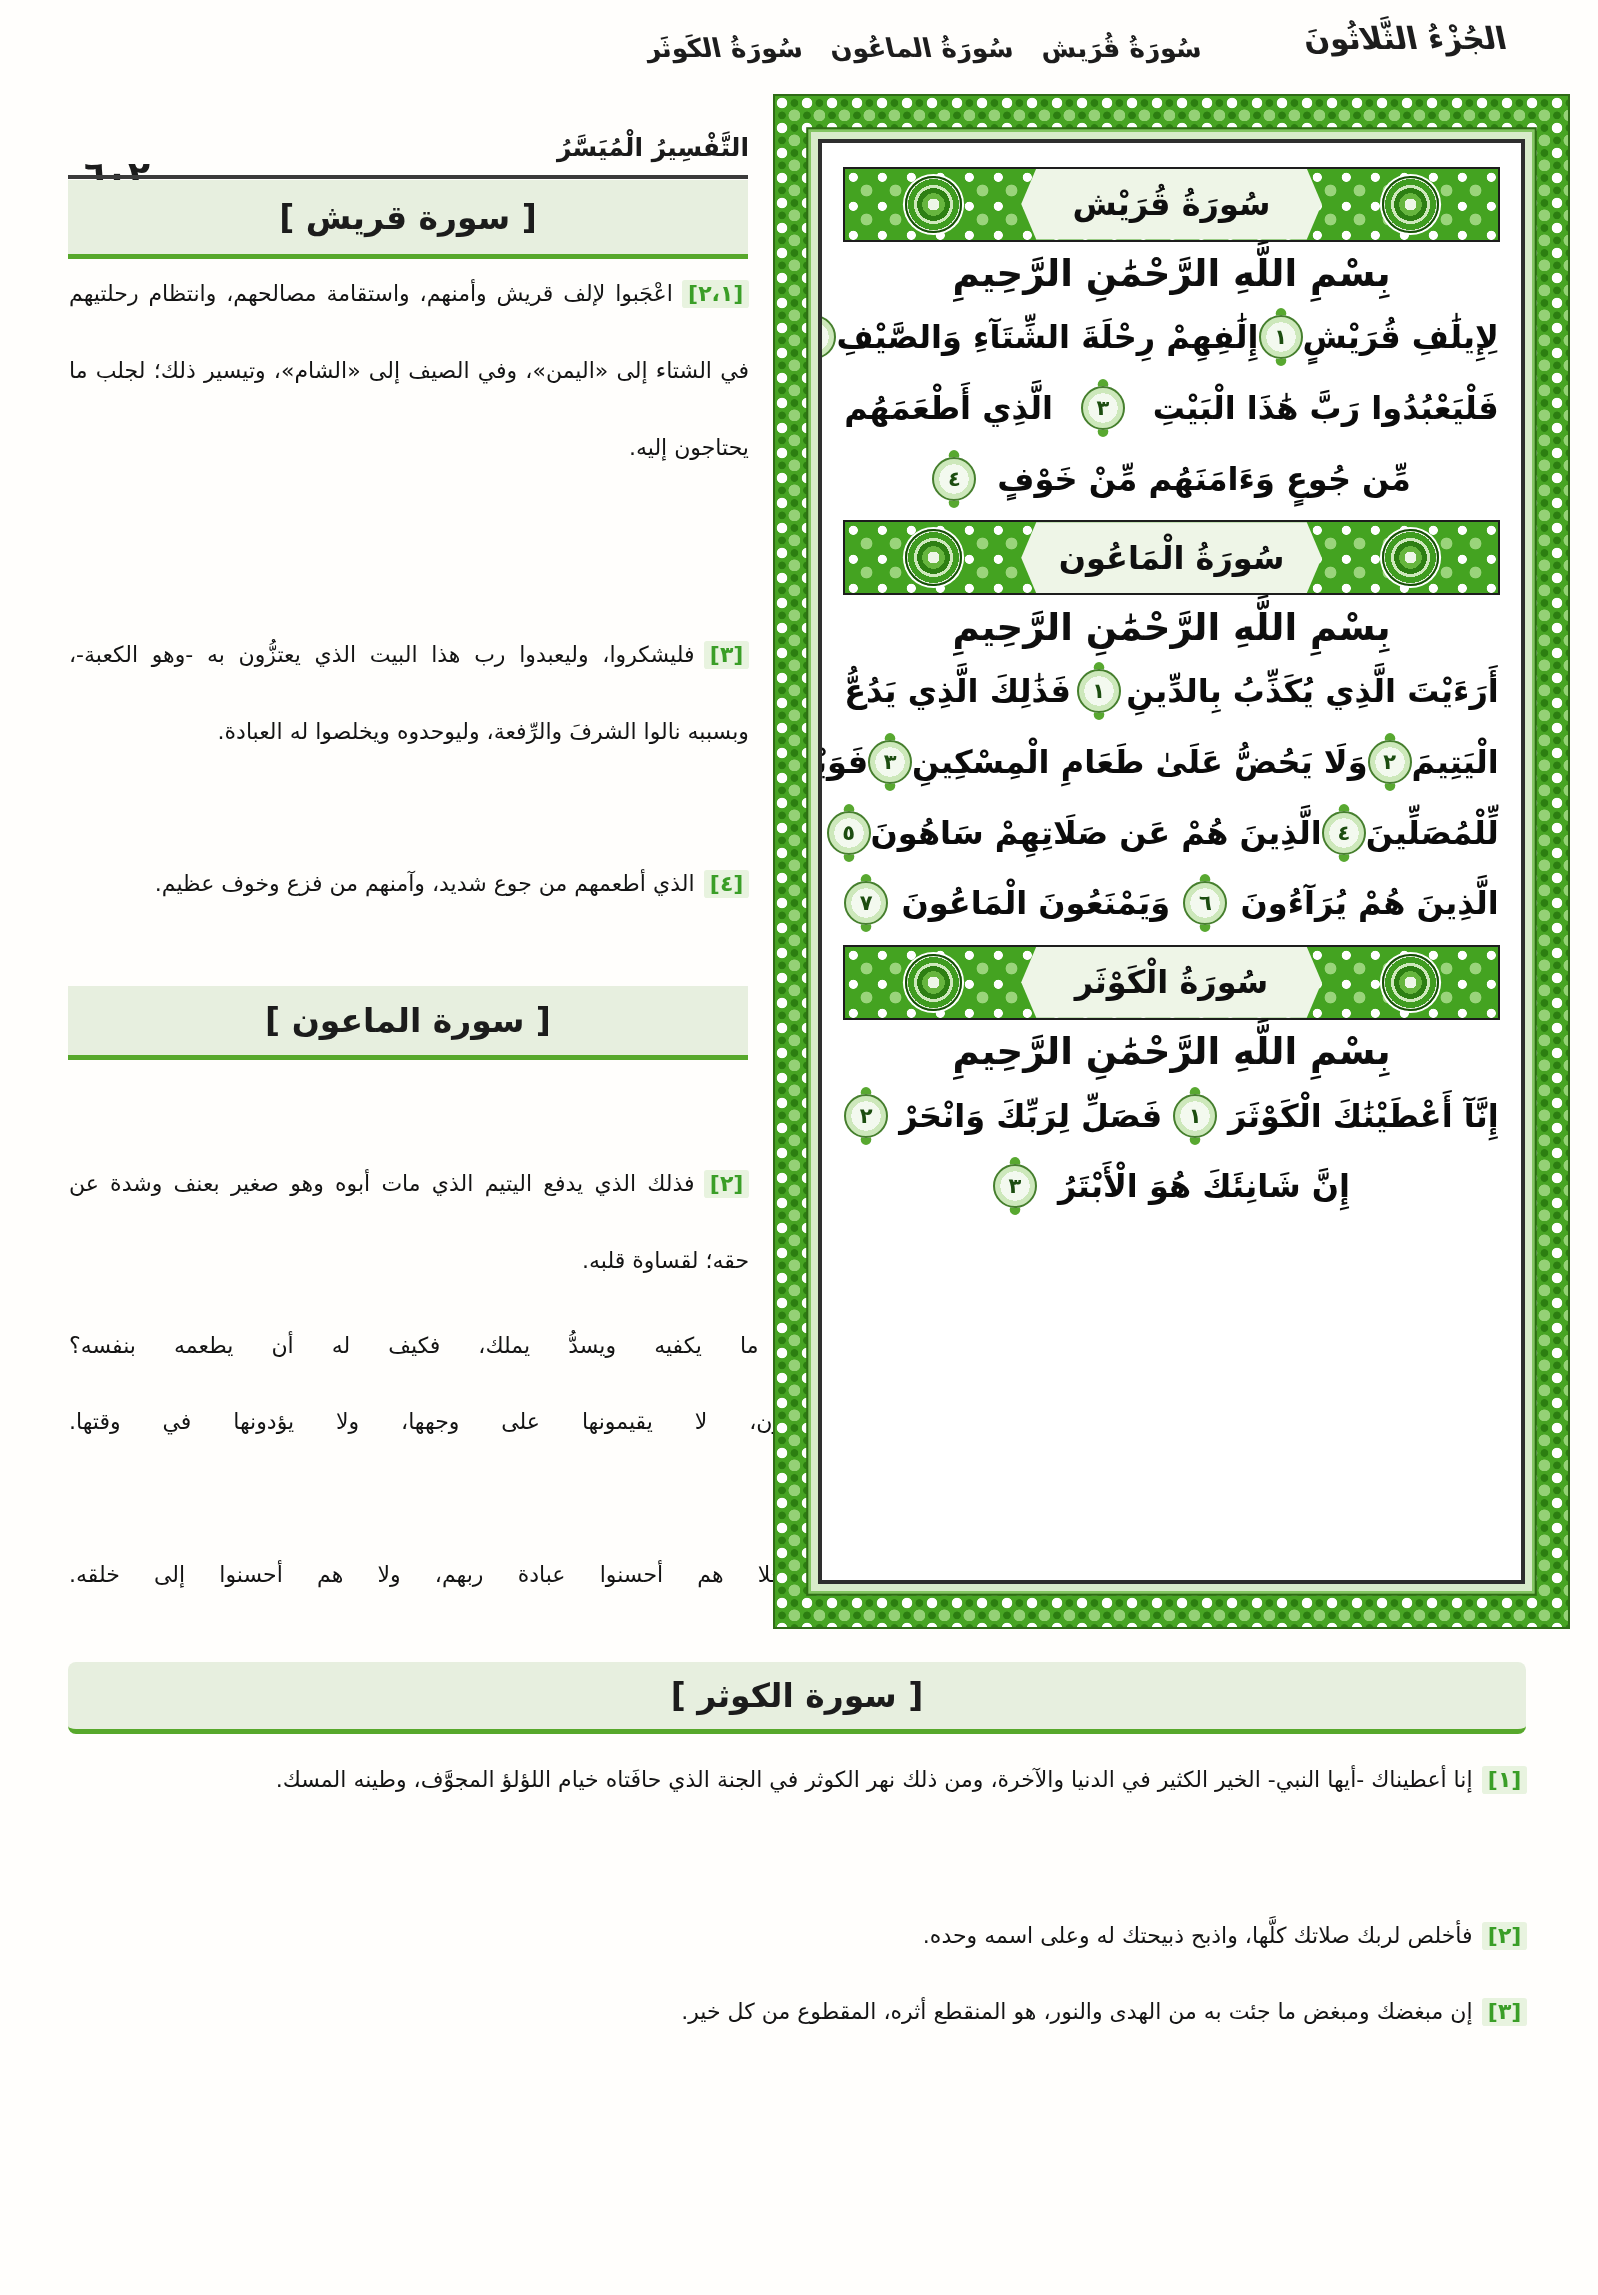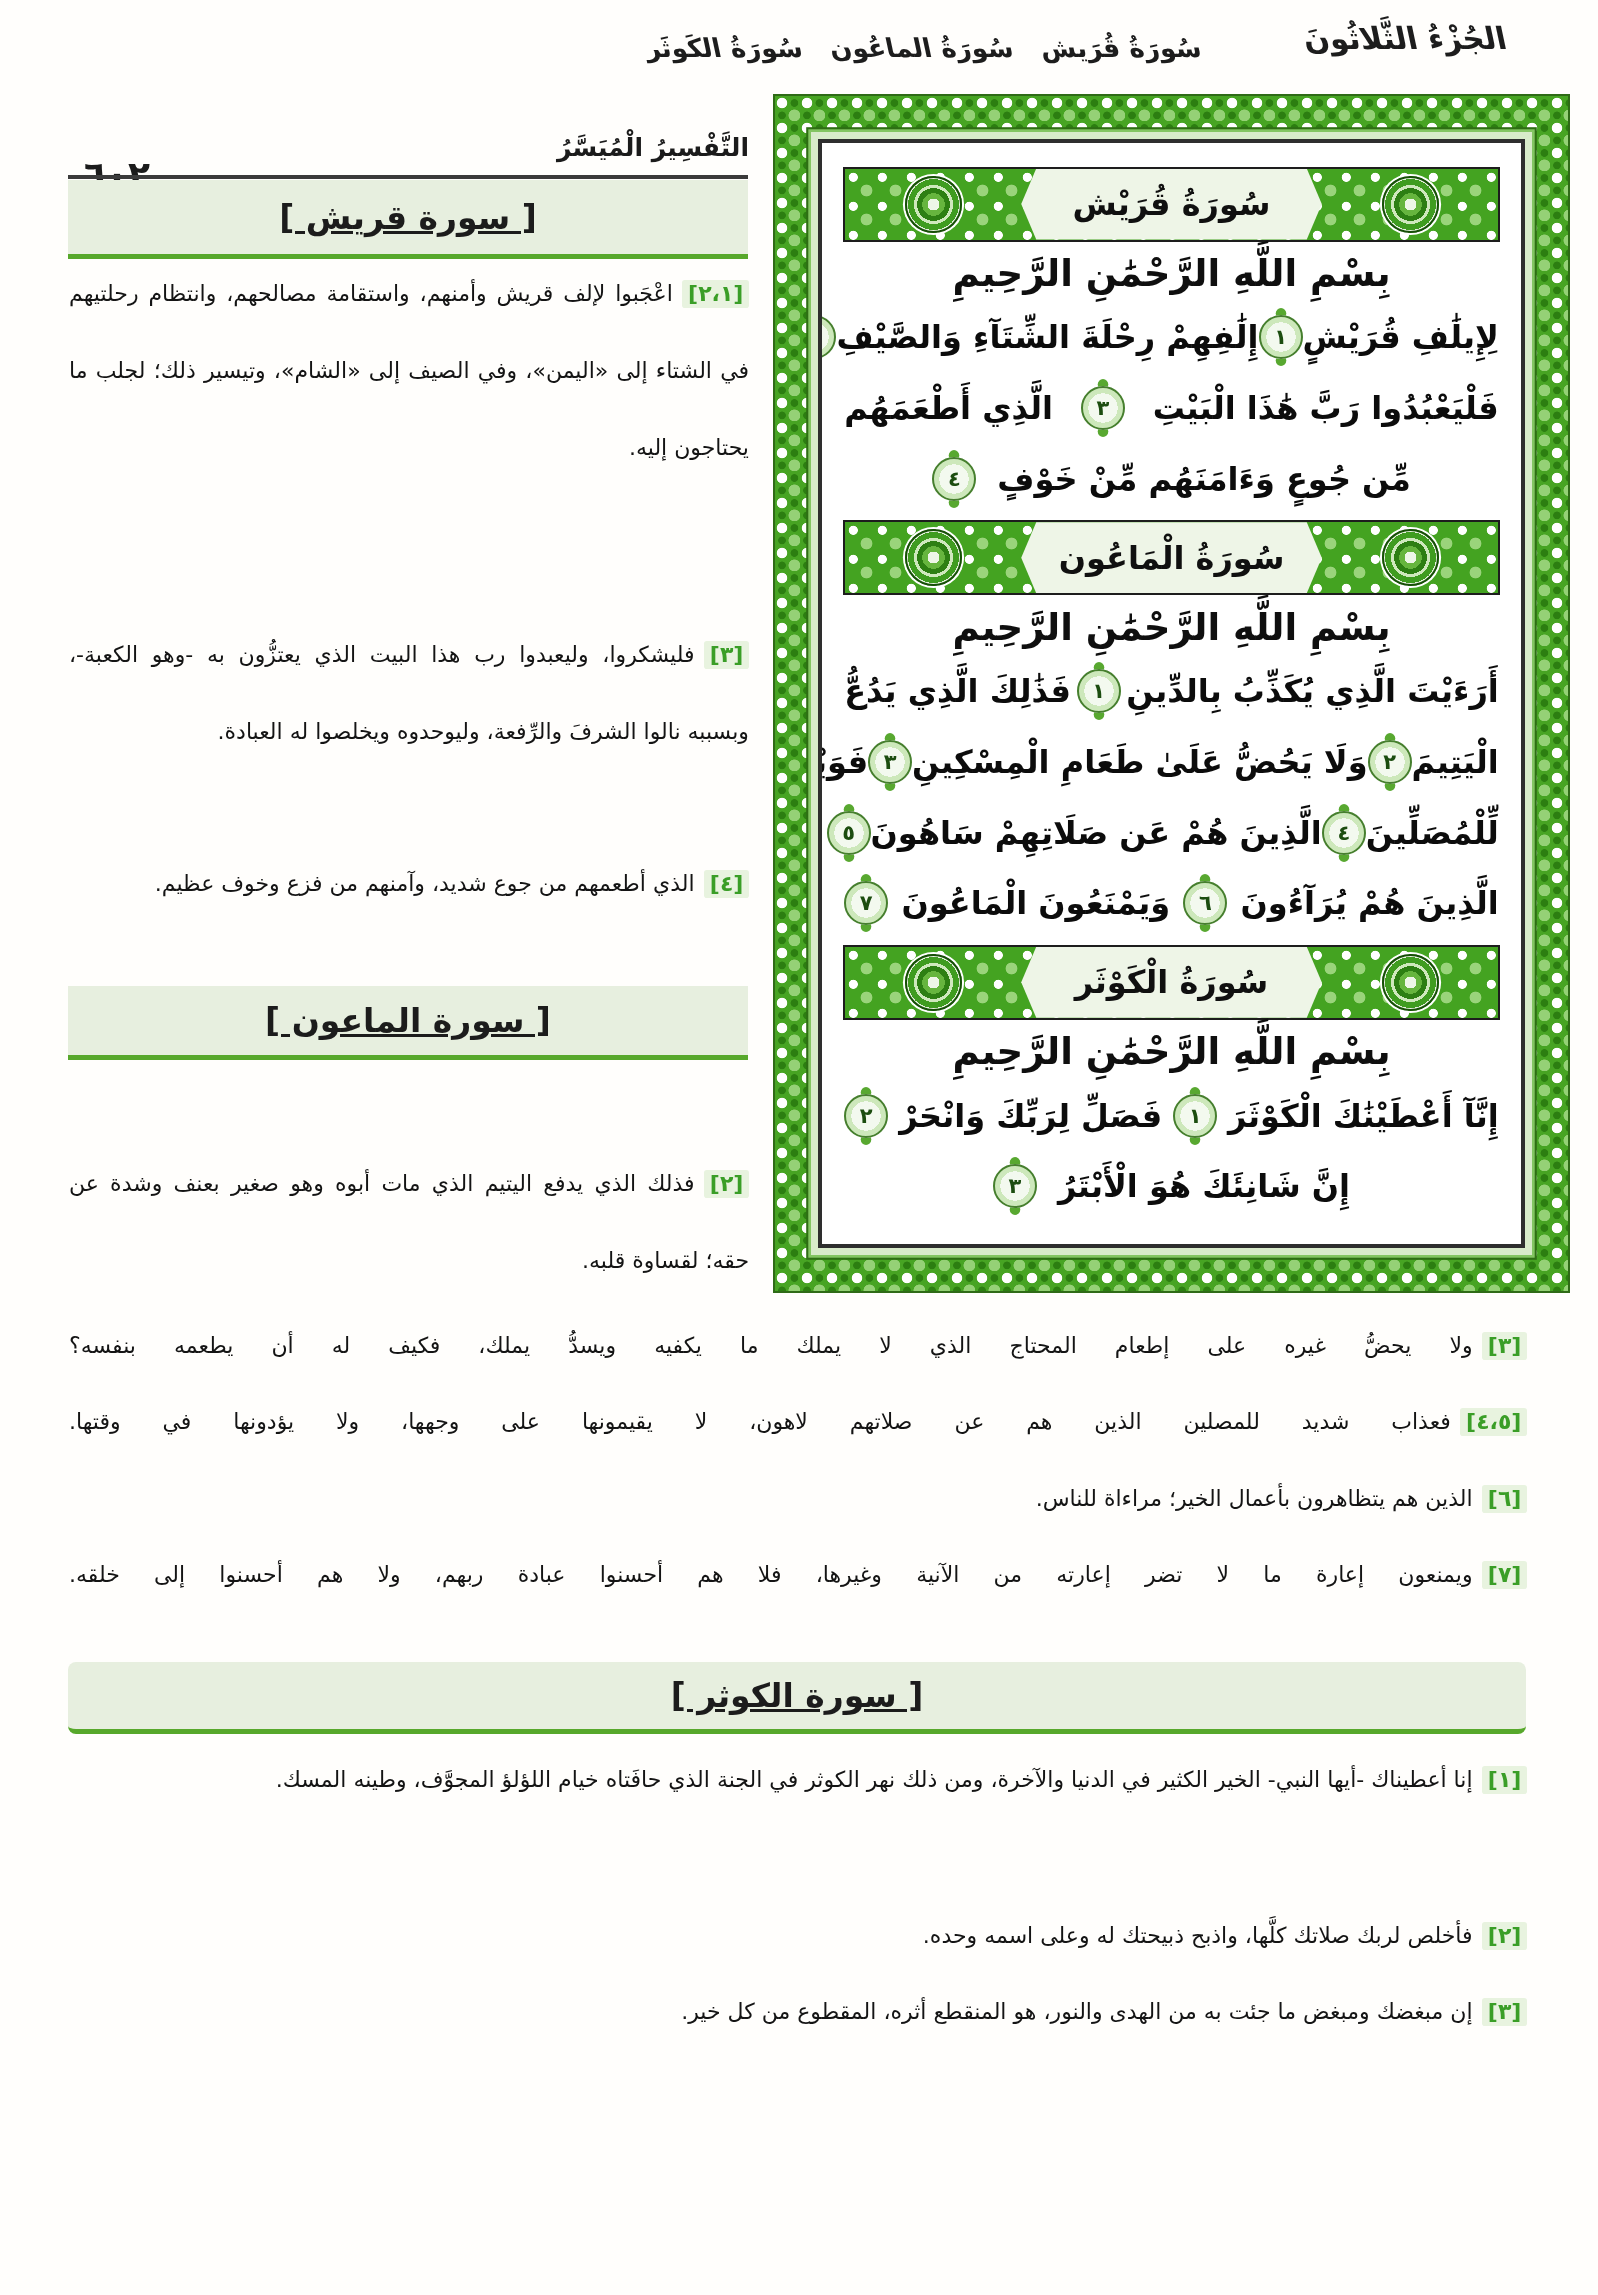--- a/index.html
+++ b/index.html
@@ -8,34 +8,34 @@
 
   
   .hdr-juz{position:absolute;top:21px;right:92px;font-size:30.5px;font-weight:bold;color:#1d1d1d;transform:skewX(12deg);white-space:nowrap;}
   .hdr-suras{position:absolute;top:33px;right:397px;font-size:26px;font-weight:bold;color:#1d1d1d;transform:skewX(12deg);white-space:pre;}
   .book-title{position:absolute;top:133px;right:849px;font-size:25px;font-weight:bold;color:#1b1b1b;white-space:nowrap;}
   .page-num{position:absolute;top:154px;left:85px;font-size:36px;font-weight:bold;color:#1b1b1b;}
   .col-rule{position:absolute;top:175px;left:69px;width:680px;height:3.5px;background:#3b3b3b;}
 
   
   .sura-bar{position:absolute;background:#e7efdf;border-bottom:5.6px solid #57a82b;display:flex;align-items:center;justify-content:center;}
-  .sura-bar span{font-size:33px;font-weight:bold;color:#1c1c1c;text-decoration:underline;}
+  .sura-bar span{font-size:33px;font-weight:bold;color:#1c1c1c;}
   .bar1{left:69px;top:180px;width:680px;height:74px;}
   .bar2{left:69px;top:986px;width:680px;height:69px;}
   .bar3{left:69px;top:1662px;width:1458px;height:67px;border-radius:8px;}
 
   
   .taf{position:absolute;margin:0;font-size:22px;line-height:77px;color:#141414;text-align:justify;}
   .w-col{right:849px;width:680px;}
   .w-full{right:71px;width:1458px;}
   .stretch{text-align-last:justify;}
   .taf .ref{color:#3a9e27;background:#e8f3df;font-weight:bold;padding:0.7px 5.6px 2.1px;border-radius:2.8px;margin-left:9.7px;white-space:nowrap;}
 
   
-  .mushaf{position:absolute;left:774px;top:94px;width:797px;height:1199px;box-sizing:border-box;padding:43px;
+  .mushaf{position:absolute;left:774px;top:94px;width:797px;height:1535px;box-sizing:border-box;padding:43px;
     border:2.1px solid #2f6b17;
     background-color:#47a423;
     background-image:
       radial-gradient(circle at 7px 7px,#ffffff 4.9px,transparent 5.6px),
       radial-gradient(circle at 19.4px 19.4px,#95d176 5.6px,transparent 6.2px),
       radial-gradient(circle at 19.4px 7px,#2c7e11 3.5px,transparent 4.2px),
       radial-gradient(circle at 7px 19.4px,#2c7e11 3.5px,transparent 4.2px);
     background-size:25px 25px;}
   .mushaf-inner{width:100%;height:100%;box-sizing:border-box;background:#ffffff;border:4.2px solid #2e2e2e;
     box-shadow:0 0 0 7px #d8ebca,0 0 0 9.7px #83c562,0 0 0 11.8px #2e6e14;

